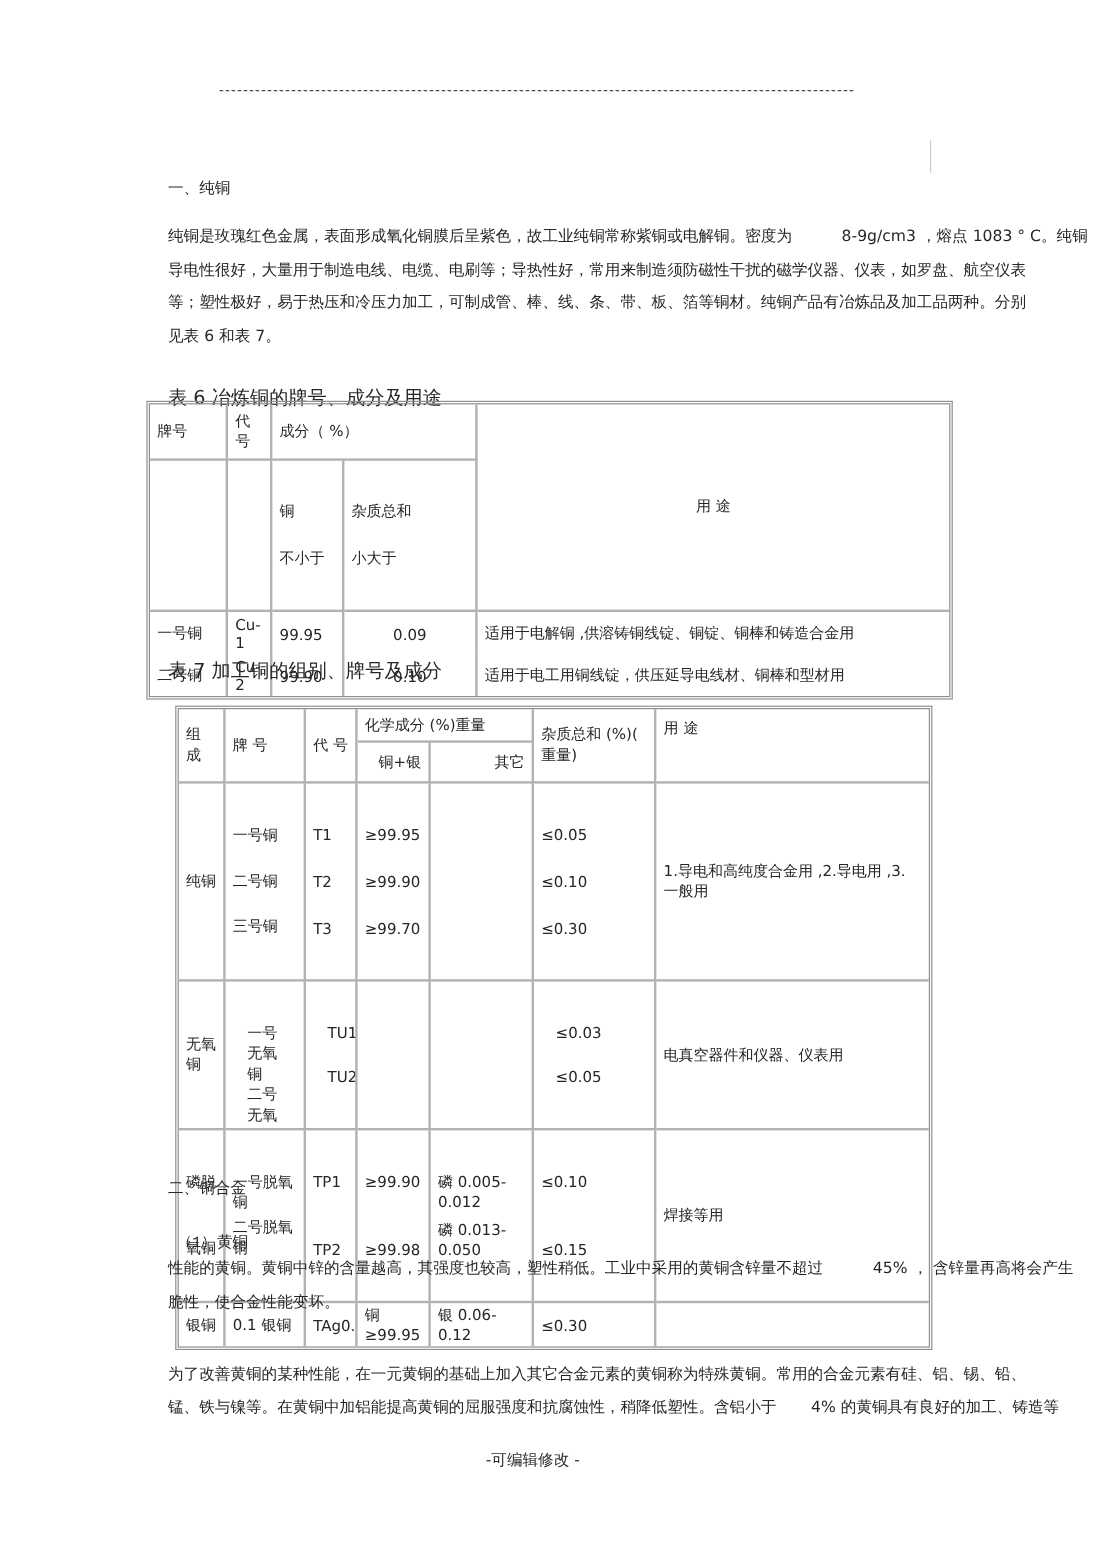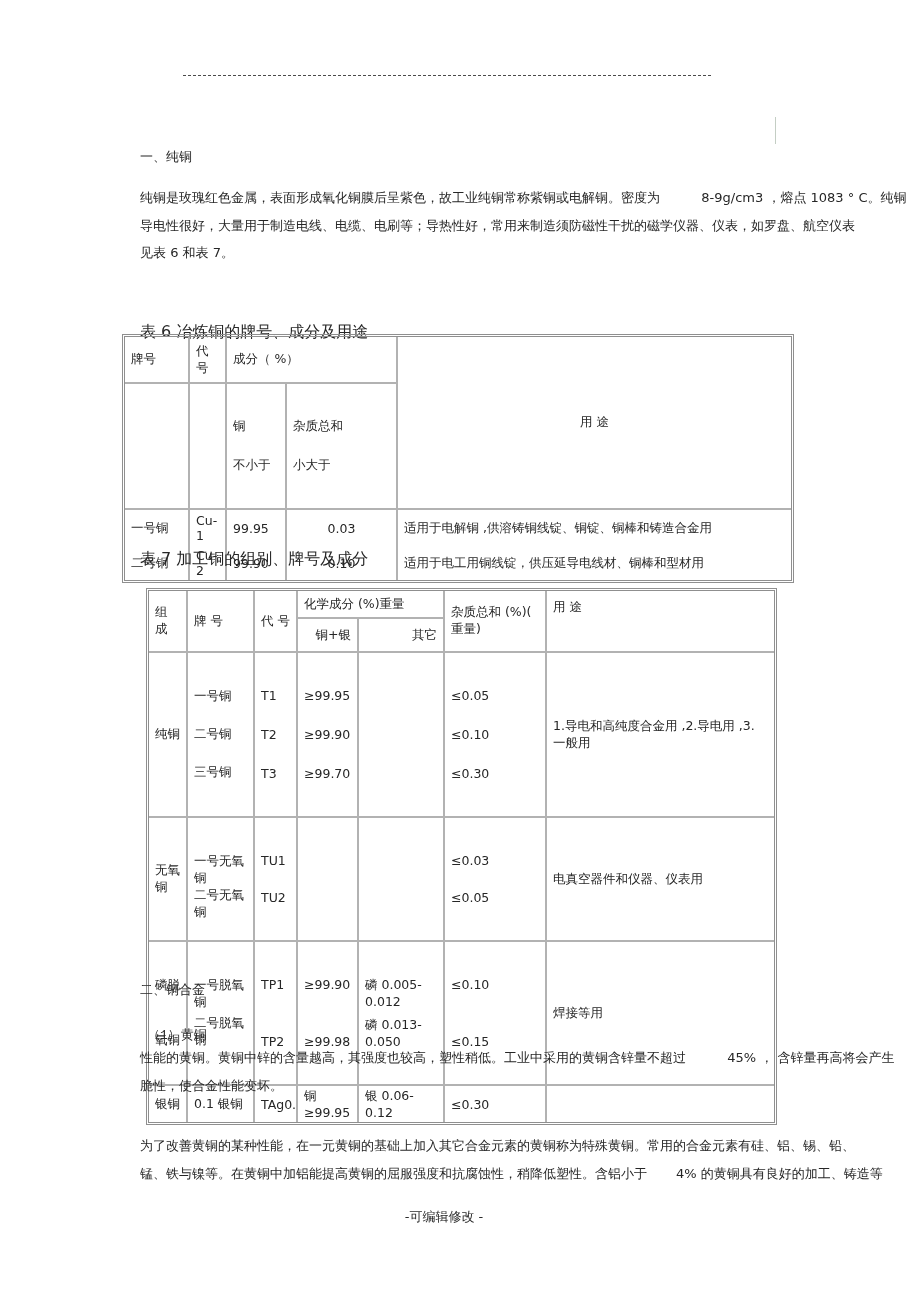--- a/index.html
+++ b/index.html
@@ -21,40 +21,41 @@
   table{border-collapse:separate;border-spacing:0;table-layout:fixed;
         border:3px double #8f8f8f;font-size:12.5px;color:#262626;}
   td{border-right:2px solid #b2b2b2;border-bottom:2px solid #b2b2b2;
      padding:2px 6px;vertical-align:middle;overflow:hidden;white-space:pre-wrap;}
   td.lc{border-right:none;}     
   td.nb{border-bottom:none;}    
   td.center{text-align:center;}
   .vstack{display:flex;flex-direction:column;justify-content:space-between;}
   .h-t6{height:56px;margin:2px 0;}
   .g0{height:93px;margin:3px 0;}
-  .g1{height:52px;margin:3px 0;}
+  .g1{height:52px;margin:3px 12px;}
   .g2{height:72px;margin:3px 0;}
   .t6r1 td{height:41px;}
   .t6r2 td{height:60px;}
   .t6r3 td{height:32px;}
   .t6r4 td{height:26px;}
   .t7h1 td{height:22px;}
   .t7h2 td{height:28px;text-align:right;}
 </style>
 </head>
 <body>
 
 <div class="abs header-rule"></div>
 <div class="abs margin-mark"></div>
 
 <div class="abs h-text" style="left:140px;top:149px;">一、纯铜</div>
 
 <div class="abs para" style="left:140px;top:184px;width:660px;">
   <div class="line">纯铜是玫瑰红色金属，表面形成氧化铜膜后呈紫色，故工业纯铜常称紫铜或电解铜。密度为          8-9g/cm3 ，熔点 1083 ° C。纯铜</div>
   <div class="line">导电性很好，大量用于制造电线、电缆、电刷等；导热性好，常用来制造须防磁性干扰的磁学仪器、仪表，如罗盘、航空仪表</div>
+  <div class="line">等；塑性极好，易于热压和冷压力加工，可制成管、棒、线、条、带、板、箔等铜材。纯铜产品有冶炼品及加工品两种。分别</div>
   <div class="line">见表 6 和表 7。</div>
 </div>
 
 <div class="abs caption" style="left:140px;top:322px;">表 6 冶炼铜的牌号、成分及用途</div>
 
 <table class="abs" style="left:122px;top:334px;width:666px;">
   <colgroup>
     <col style="width:65px">
       <col style="width:37px">
       <col style="width:60px">
@@ -81,21 +82,21 @@
       <div class="vstack h-t6">
         <span>杂质总和</span>
         <span>小大于</span>
       </div>
     </td>
   </tr>
   <tr class="t6r3">
     <td class="nb">一号铜</td>
     <td class="nb">Cu-1</td>
     <td class="nb">99.95</td>
-    <td class="nb center">0.03</td>
+    <td class="nb center">0.09</td>
     <td class="nb lc">适用于电解铜 ,供溶铸铜线锭、铜锭、铜棒和铸造合金用</td>
   </tr>
   <tr class="t6r4">
     <td class="nb">二号铜</td>
     <td class="nb">Cu-2</td>
     <td class="nb">99.90</td>
     <td class="nb center">0.10</td>
     <td class="nb lc">适用于电工用铜线锭，供压延导电线材、铜棒和型材用</td>
   </tr>
 </tbody>

